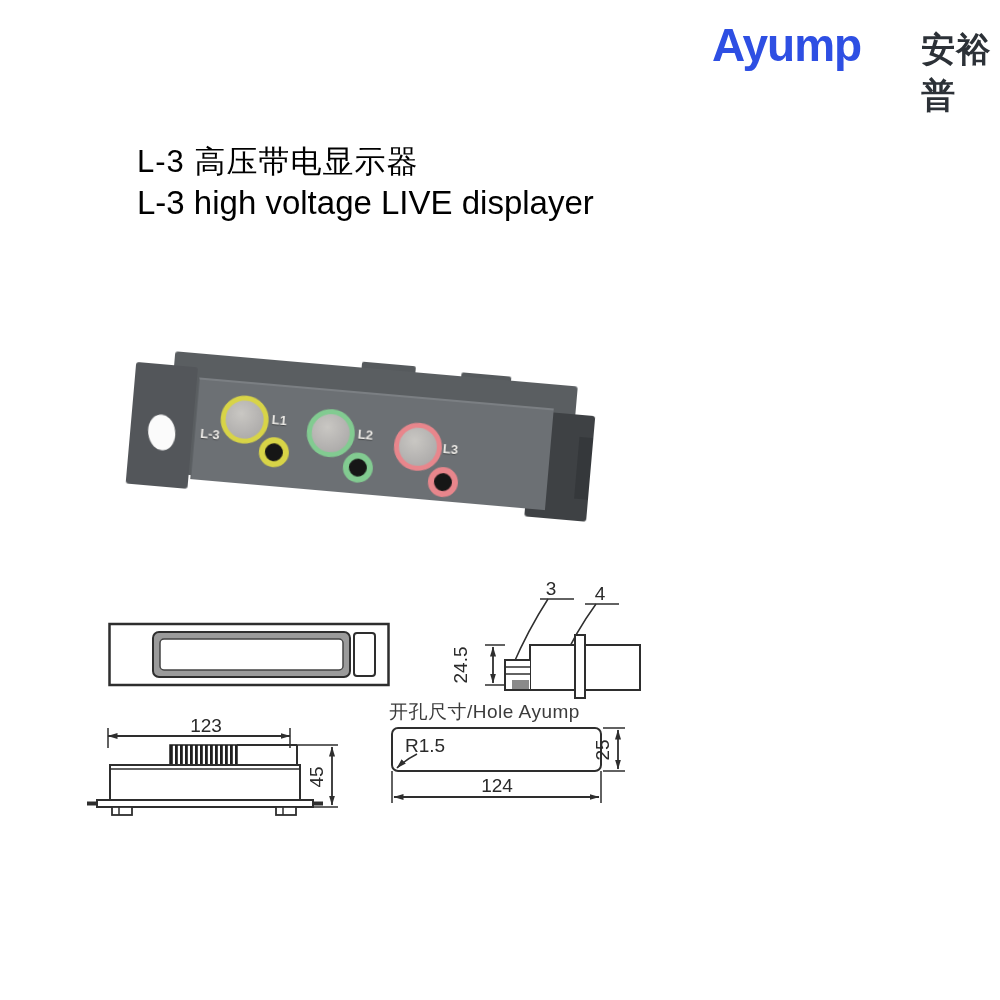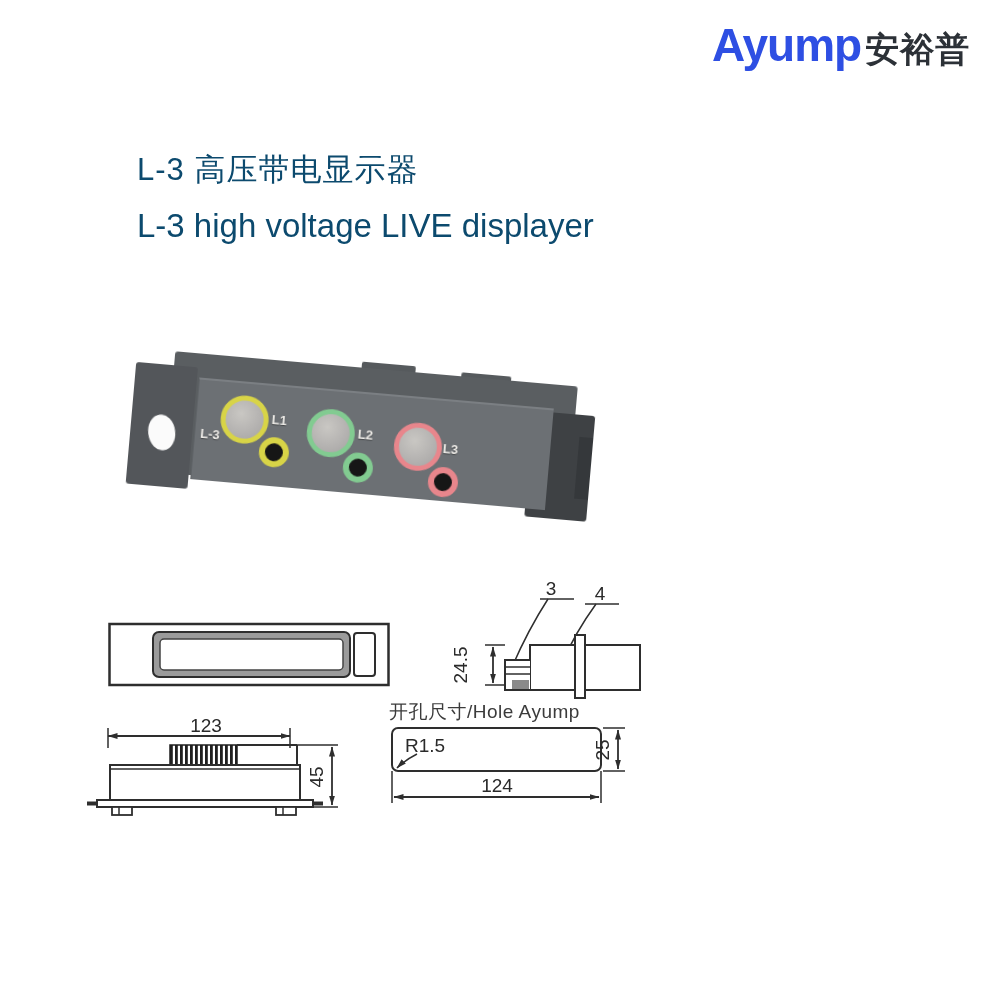--- a/index.html
+++ b/index.html
@@ -1,27 +1,27 @@
 <!DOCTYPE html>
 <html><head>
 <meta charset="utf-8">
 <style>
   html,body{margin:0;padding:0;background:#fff;}
   body{width:1000px;height:1000px;position:relative;overflow:hidden;
        font-family:"Liberation Sans",sans-serif;}
 
   
-  .logo{position:absolute;left:712px;top:18px;display:flex;align-items:baseline;}
+  .logo{position:absolute;left:712px;top:18px;display:flex;align-items:baseline;gap:36px;}
   .logo .brand{font-size:46px;font-weight:bold;color:#2e4fe3;letter-spacing:-1px;}
-  .logo .brand-cn{font-size:34px;font-weight:bold;color:#2c3137;margin-left:4px;letter-spacing:1px;}
+  .logo .brand-cn{font-size:34px;font-weight:bold;color:#2c3137;margin-left:24px;letter-spacing:1px;}
 
   
-  .title-block{position:absolute;left:137px;top:149px;color:#0c4a6e;}
+  .title-block{position:absolute;left:137px;top:141px;color:#000000;}
   .title-cn{font-size:31px;font-weight:500;letter-spacing:1px;}
-  .title-en{font-size:33px;font-weight:500;margin-top:16px;letter-spacing:0px;}
+  .title-en{font-size:33px;font-weight:500;margin-top:1px;letter-spacing:0px;}
 
   
   .photo{position:absolute;left:138px;top:342px;width:480px;height:200px;}
   .photo-rot{position:absolute;left:0;top:0;width:470px;height:175px;
              transform:rotate(5deg);transform-origin:0 0;filter:blur(0.3px);}
   .pp{position:absolute;box-sizing:border-box;}
   .pp-frame{left:38px;top:6px;width:404px;height:122px;background:#5a5e61;border-radius:3px;}
   .pp-notch1{left:225px;top:0px;width:54px;height:12px;background:#565a5d;border-radius:2px;}
   .pp-notch2{left:325px;top:2px;width:50px;height:12px;background:#565a5d;border-radius:2px;}
   .pp-flange{left:0;top:20px;width:62px;height:122px;background:#53565a;border-radius:3px;}

